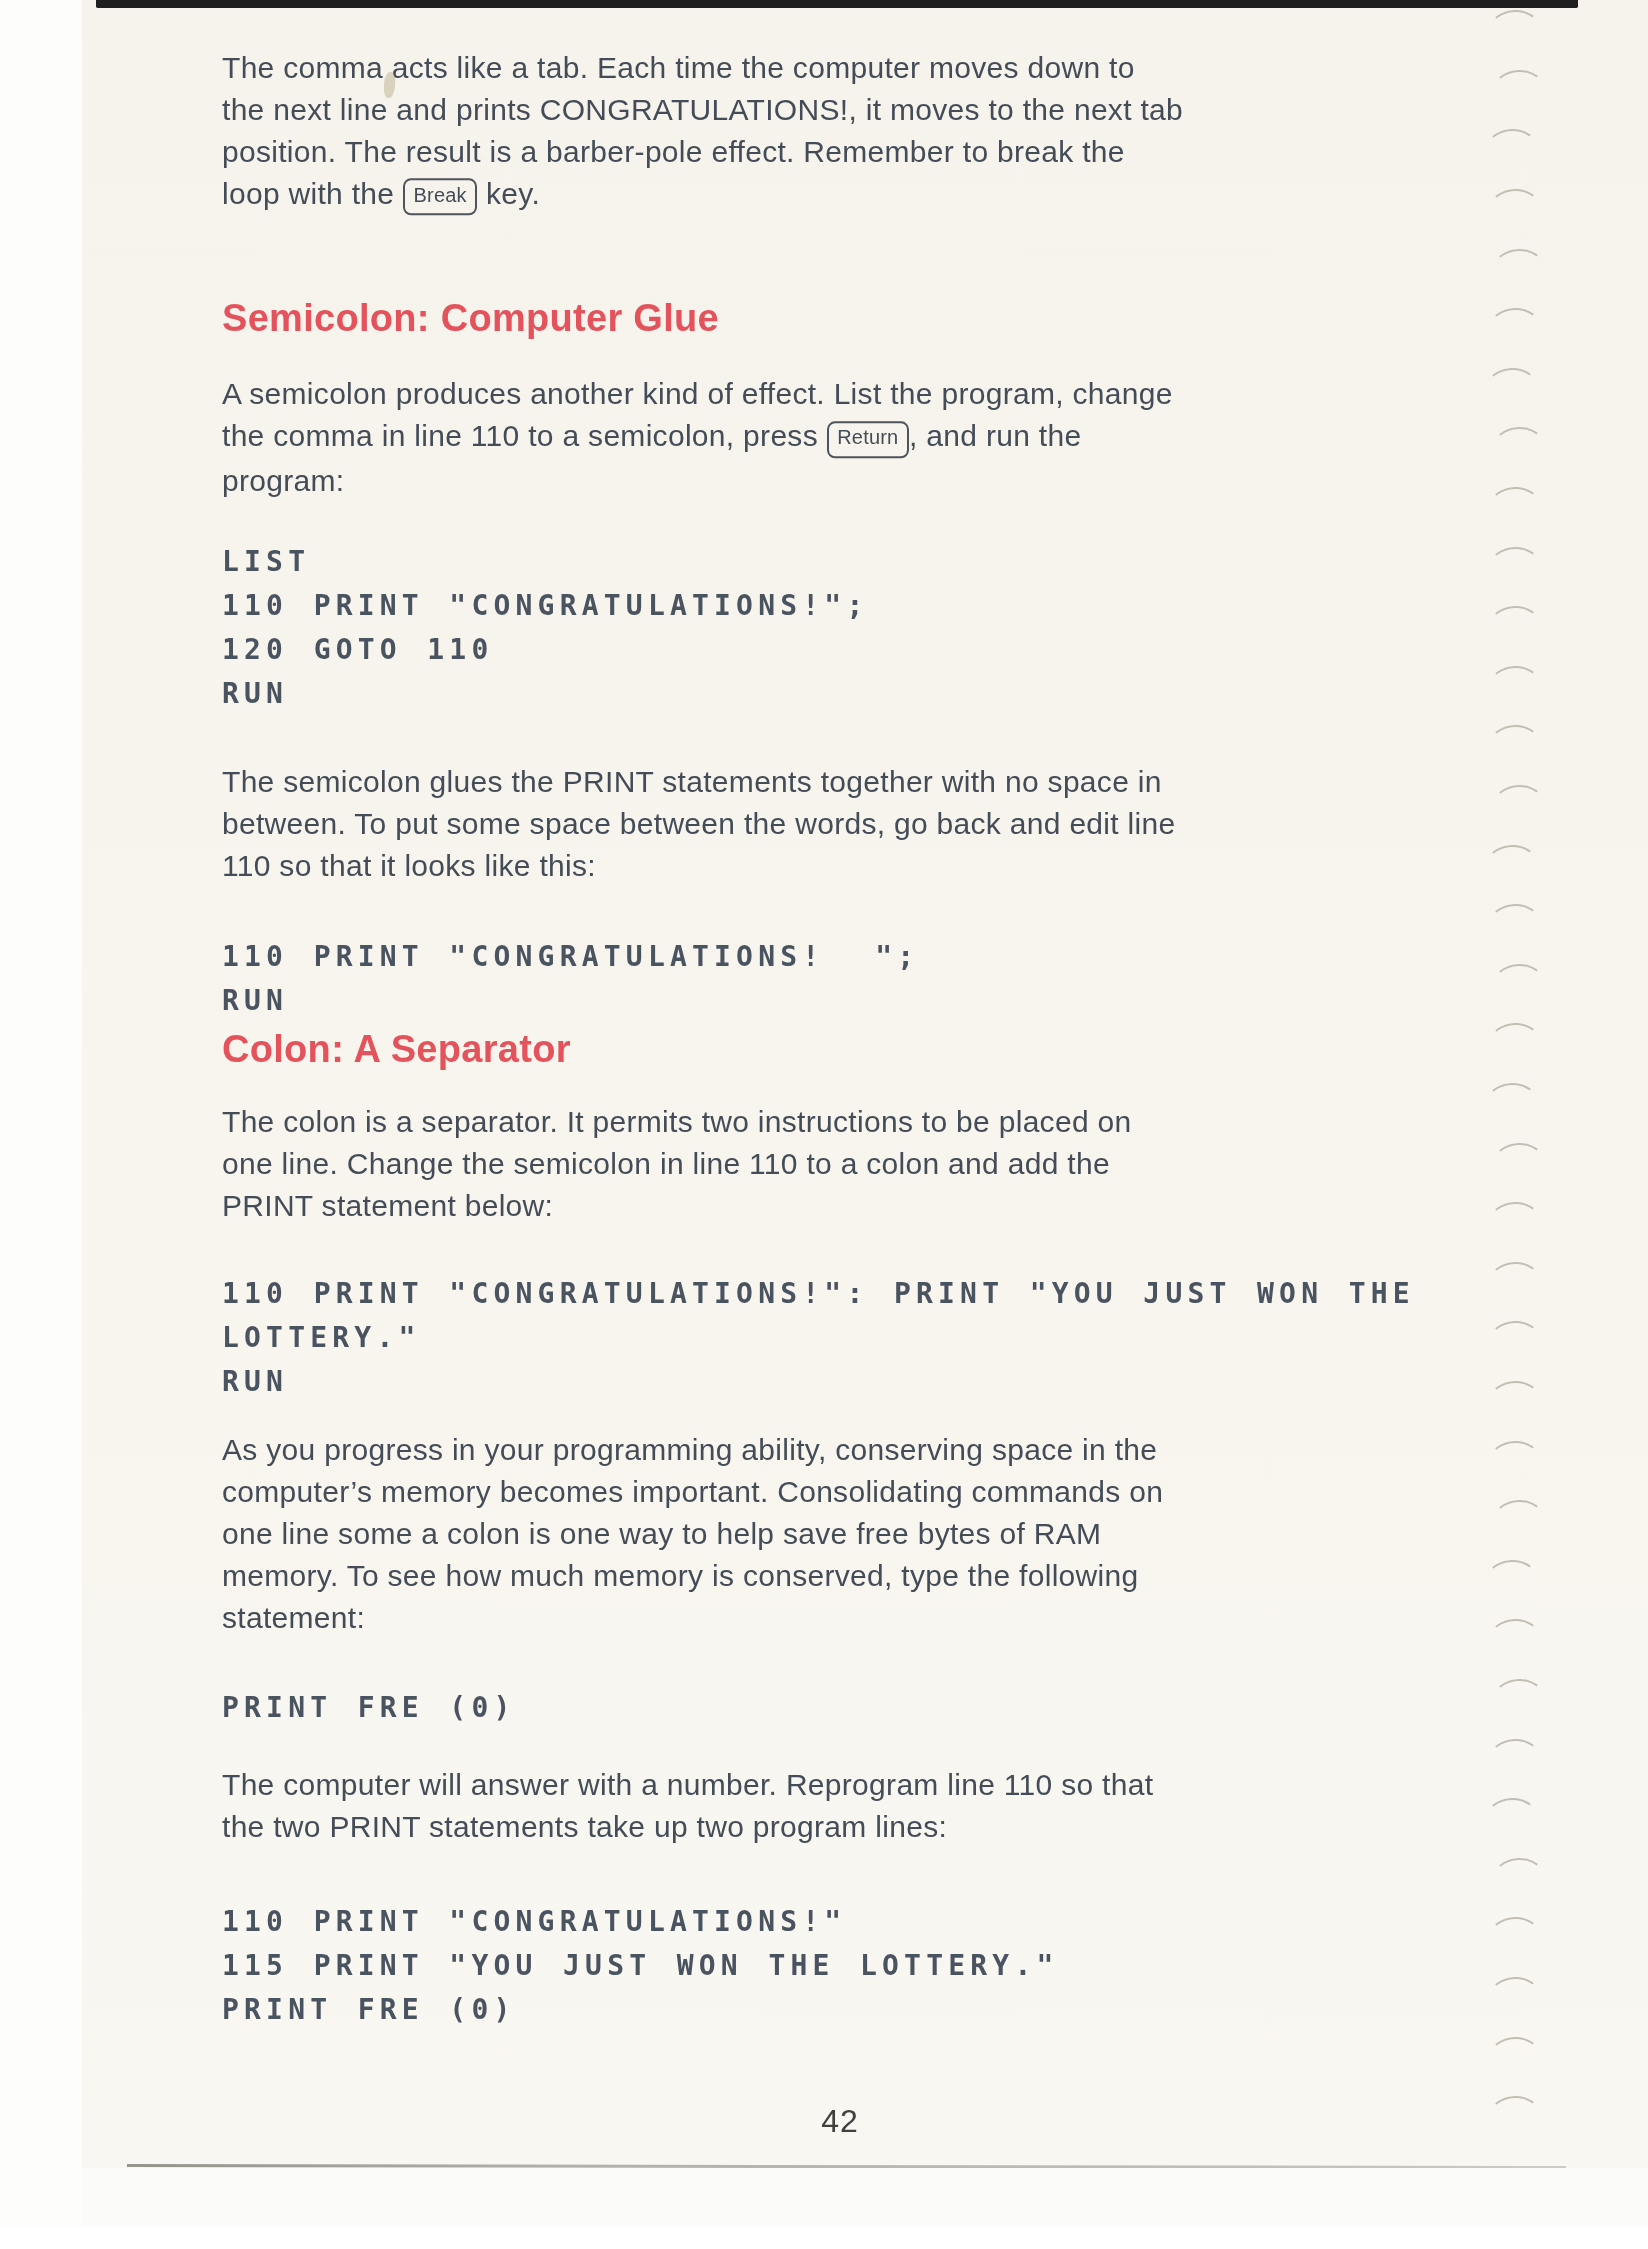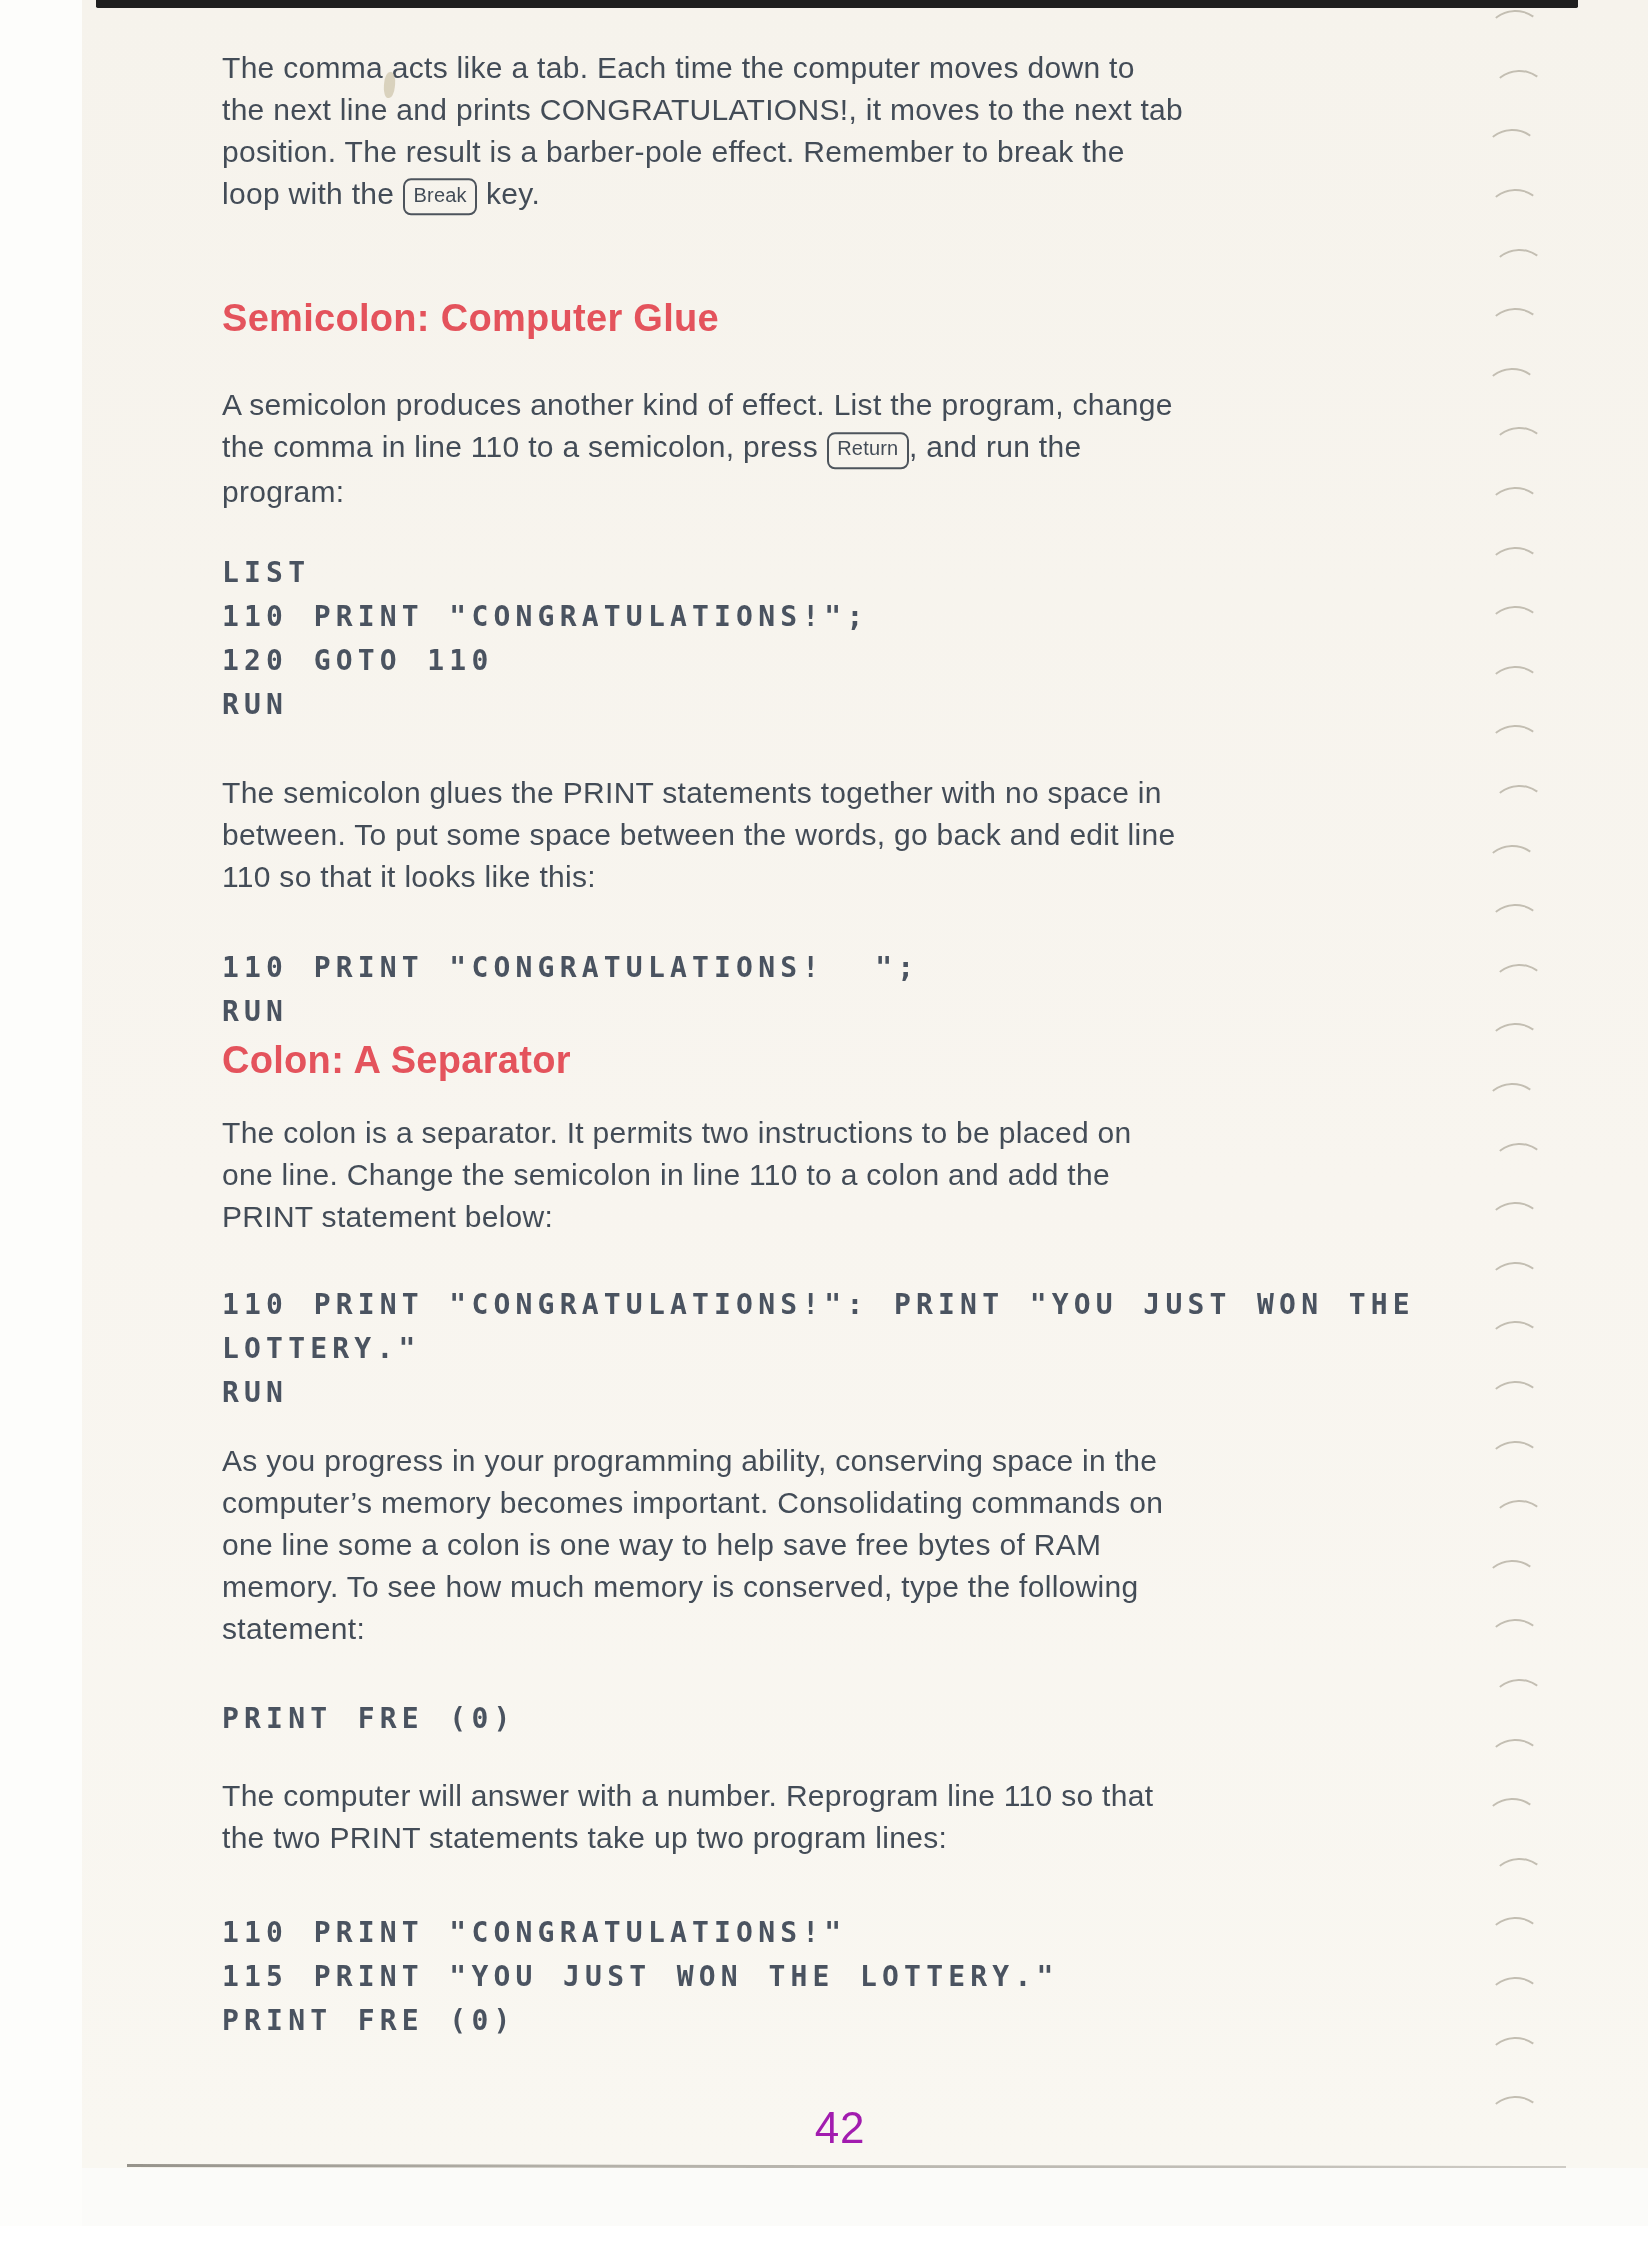--- a/index.html
+++ b/index.html
@@ -61,21 +61,21 @@
     padding:0.9px 8.6px 3.4px 8.6px;
     border:2.6px solid #4d545c;
     border-radius:8px;
     color:var(--body-ink,#434c57);
     letter-spacing:0.2px;
     transform:translateY(-1.7px);
   }
   .page-number{
     position:absolute;left:840px;top:2103px;
     transform:translateX(-50%);
-    font-size:44px;color:#a21caf;letter-spacing:0.9px;
+    font-size:32px;color:#404040;letter-spacing:0.9px;
   }
   .binding-rail{
     position:absolute;left:1460px;top:0;width:112px;height:2250px;
   }
   .binding-arc{
     position:absolute;
     width:52px;height:40px;
     border:2.6px solid transparent;
     border-top-color:#c3beb2;
     border-radius:50%;
@@ -97,21 +97,21 @@
   <div class="scan-edge-top"></div>
 
   <div class="content-column">
       <p class="paragraph" style="margin-top: 0px;">
         <span class="text-line"><span>The comma acts like a tab. Each time the computer moves down to</span></span>
         <span class="text-line"><span>the next line and prints CONGRATULATIONS!, it moves to the next tab</span></span>
         <span class="text-line"><span>position. The result is a barber-pole effect. Remember to break the</span></span>
         <span class="text-line"><span>loop with the </span><span class="kbd">Break</span><span> key.</span></span>
       </p>
       <h2 class="heading" style="margin-top: 75px;">Semicolon: Computer Glue</h2>
-      <p class="paragraph" style="margin-top: 40px;">
+      <p class="paragraph" style="margin-top: 29px;">
         <span class="text-line"><span>A semicolon produces another kind of effect. List the program, change</span></span>
         <span class="text-line"><span>the comma in line 110 to a semicolon, press </span><span class="kbd">Return</span><span>, and run the</span></span>
         <span class="text-line"><span>program:</span></span>
       </p>
       <div class="code-block" style="margin-top: 38px;">
         <div class="code-line">LIST</div>
         <div class="code-line">110 PRINT "CONGRATULATIONS!";</div>
         <div class="code-line">120 GOTO 110</div>
         <div class="code-line">RUN</div>
       </div>

